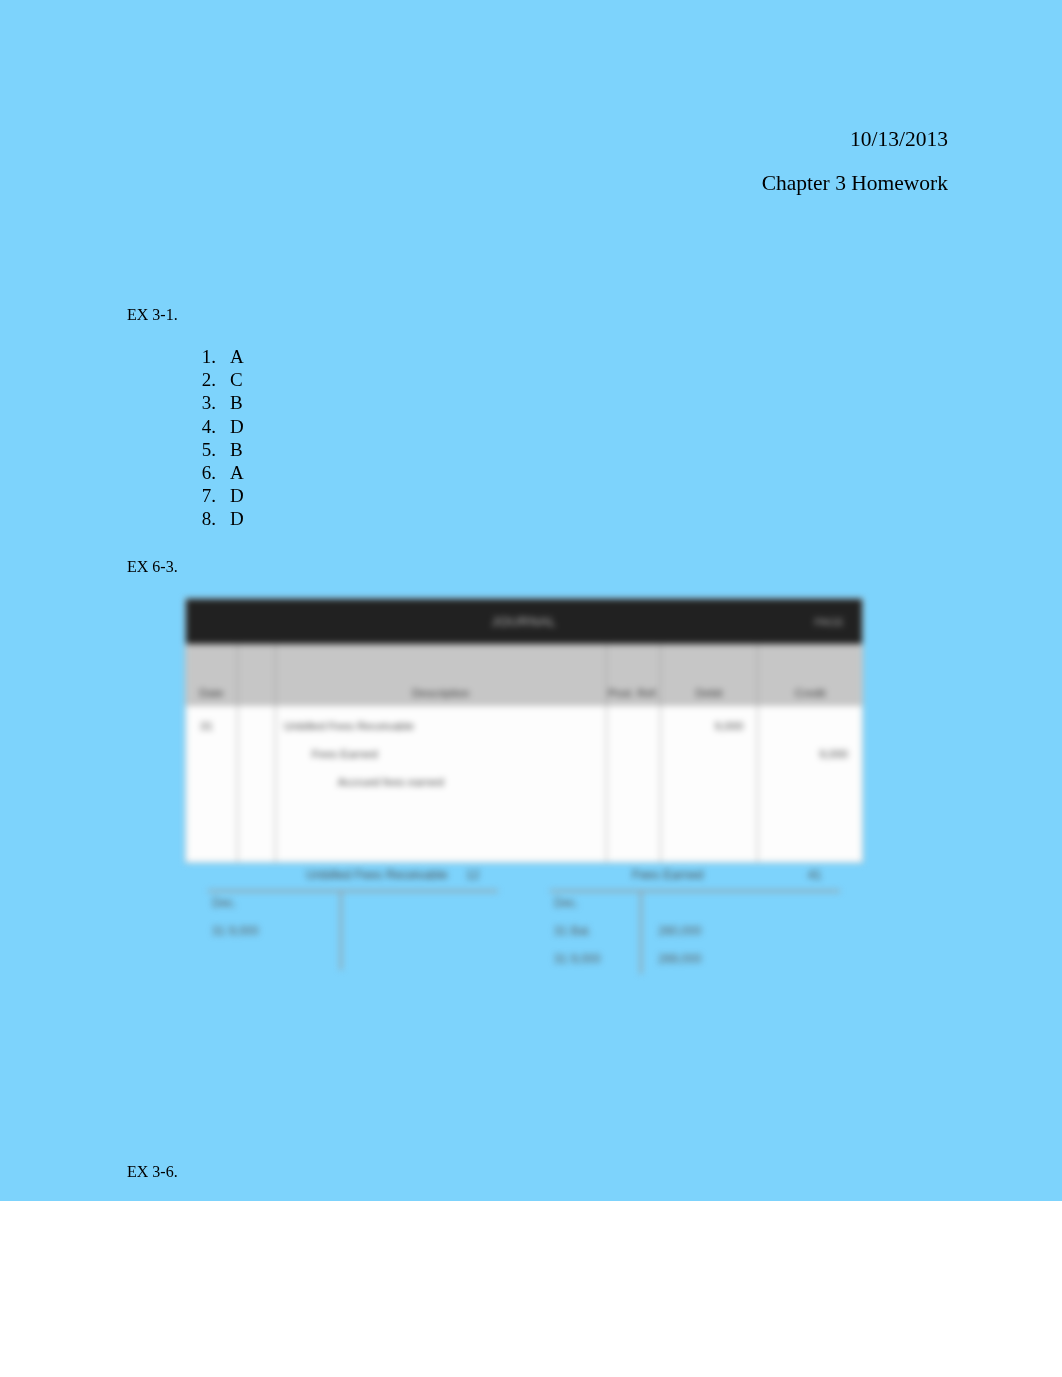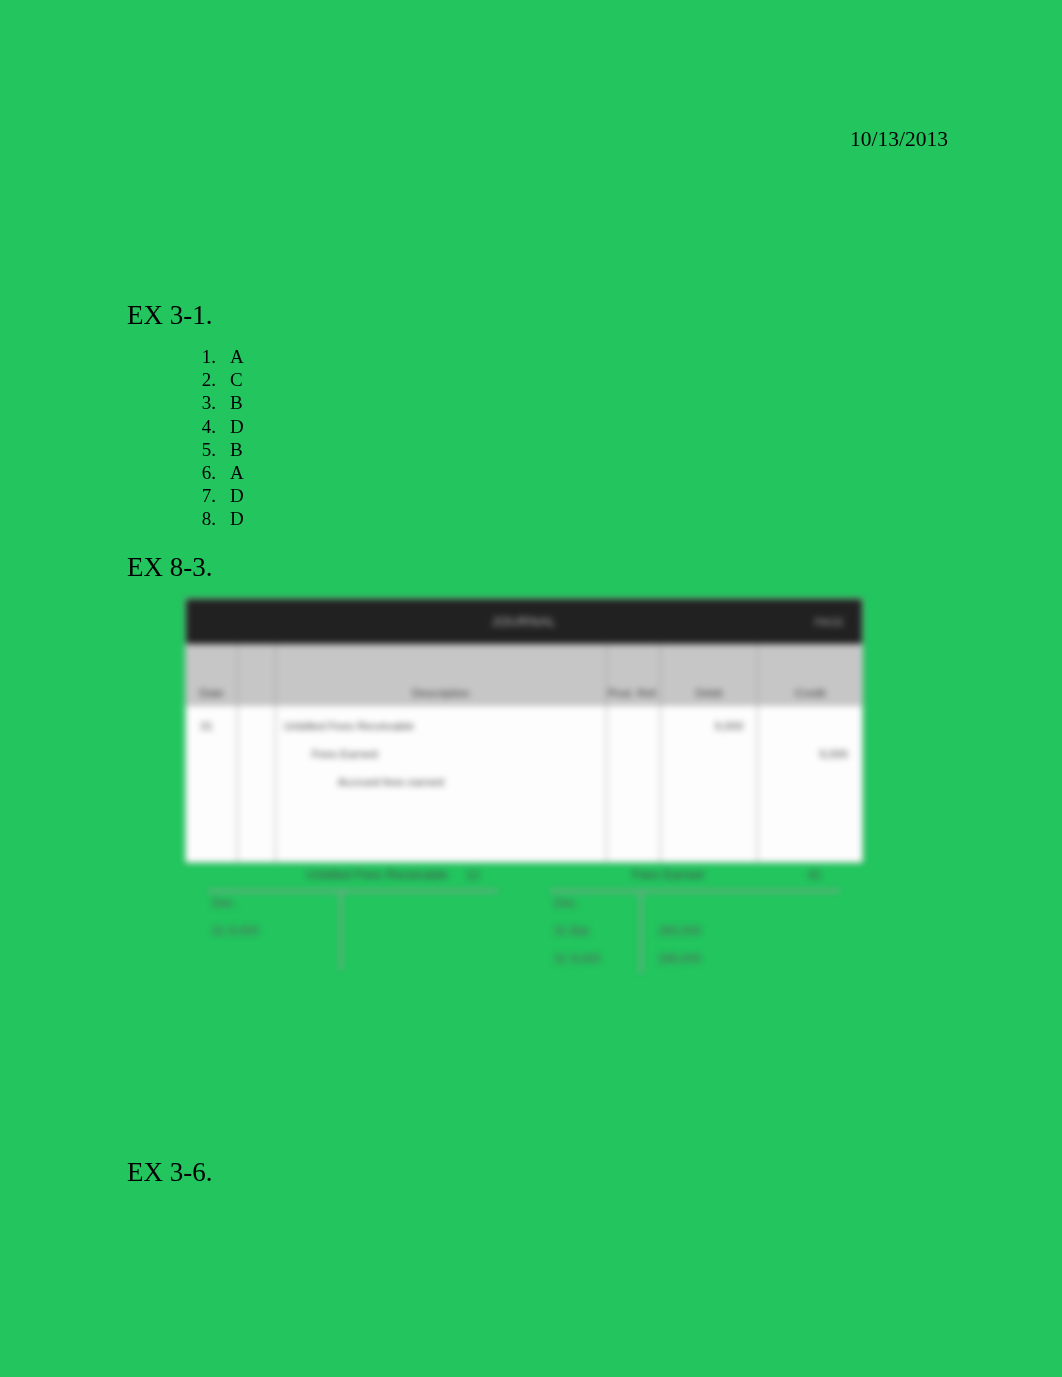--- a/index.html
+++ b/index.html
@@ -7,22 +7,22 @@
     padding: 0;
     background: #ffffff;
   }
   body {
     font-family: "Liberation Serif", "DejaVu Serif", serif;
     color: #000000;
   }
   .page {
     position: relative;
     width: 1062px;
-    height: 1377px;
-    background: #22c55e;
+    height: 1201px;
+    background: #7dd3fc;
     overflow: hidden;
     box-sizing: border-box;
   }
 
   
   .doc-header {
     position: absolute;
     top: 118px;
     left: 0;
     width: 948px;
@@ -31,21 +31,21 @@
   .doc-header .hline {
     font-size: 21.5px;
     line-height: 43.5px;
     white-space: nowrap;
   }
 
   
   .section-label {
     position: absolute;
     left: 127px;
-    font-size: 27px;
+    font-size: 16px;
     line-height: 26px;
     white-space: nowrap;
   }
   #label-ex31 { top: 302px; }
   #label-ex33 { top: 554px; }
   #label-ex36 { top: 1159px; }
 
   
   .answer-list {
     position: absolute;
@@ -212,20 +212,21 @@
     color: #4a4a4a;
   }
 </style>
 </head>
 <body>
 
 <div class="page">
 
   <div class="doc-header">
     <div class="hline">10/13/2013</div>
+    <div class="hline">Chapter 3 Homework</div>
   </div>
 
   <div class="section-label" id="label-ex31">EX 3-1.</div>
 
   <ol class="answer-list">
     <li>
       <span class="num">1.</span>
       <span class="ans">A</span>
     </li>
     <li>
@@ -251,21 +252,21 @@
     <li>
       <span class="num">7.</span>
       <span class="ans">D</span>
     </li>
     <li>
       <span class="num">8.</span>
       <span class="ans">D</span>
     </li>
   </ol>
 
-  <div class="section-label" id="label-ex33">EX 8-3.</div>
+  <div class="section-label" id="label-ex33">EX 6-3.</div>
 
   <div class="figure-wrap">
     <div class="figure-inner">
 
       <div class="journal">
 
         <div class="journal-topbar">
           <span class="jt-title">JOURNAL</span>
           <span class="jt-page">PAGE</span>
         </div>

